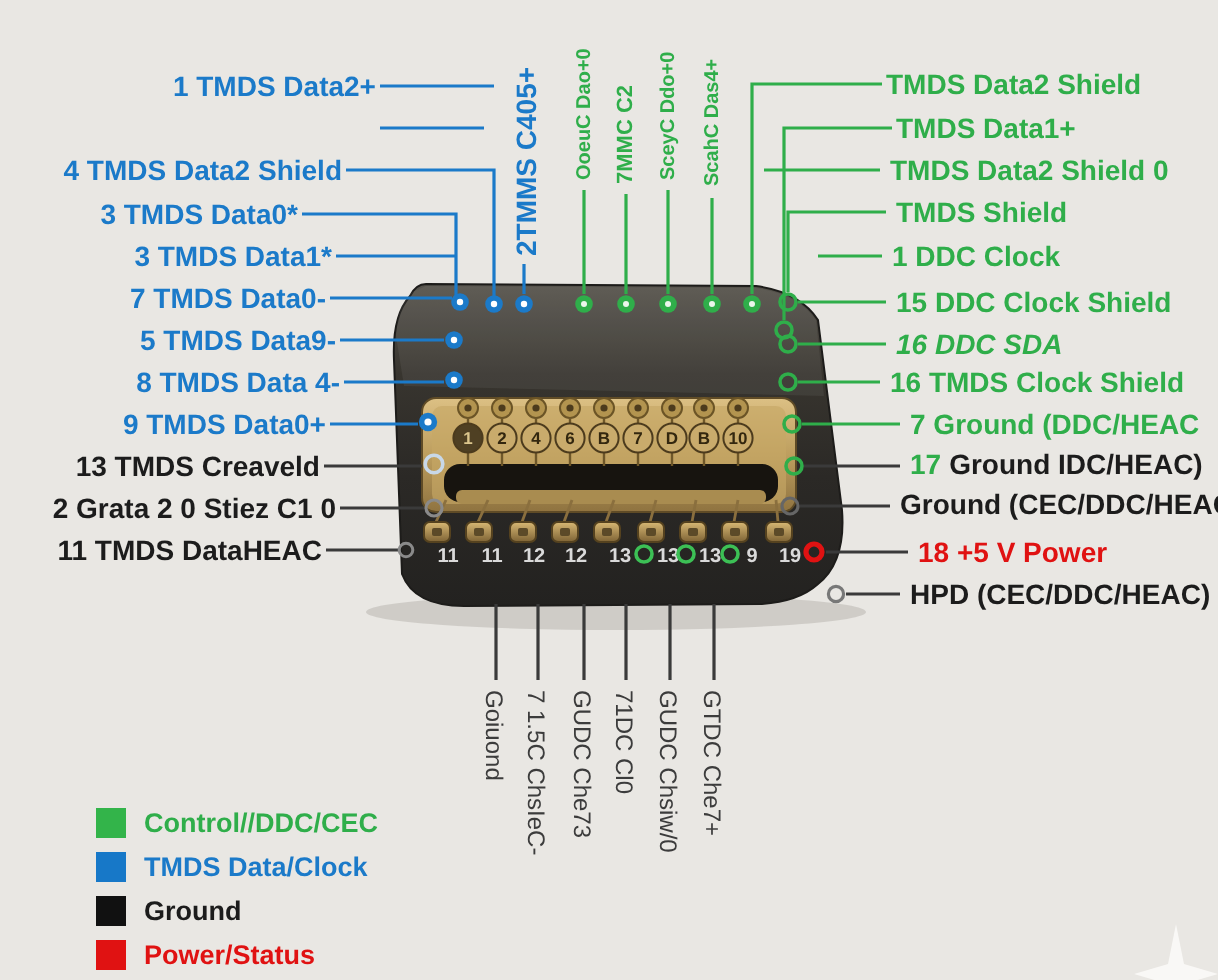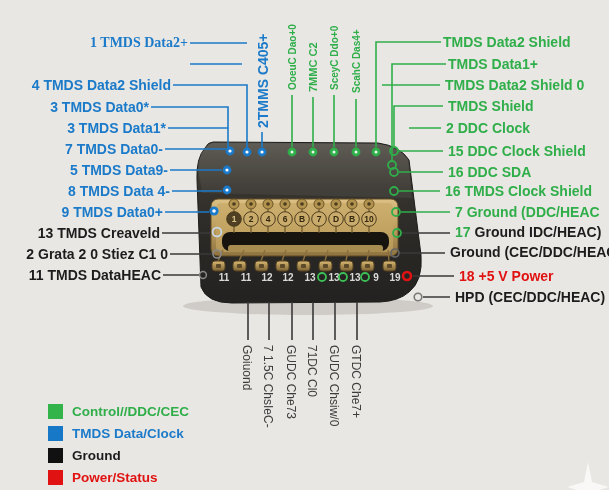--- a/index.html
+++ b/index.html
@@ -233,39 +233,39 @@
       <circle cx="203" cy="275" r="3.4" fill="none" stroke="#8a8a8a" stroke-width="1.5"></circle>
       <circle cx="395" cy="253" r="4" fill="none" stroke="#666666" stroke-width="1.6"></circle>
       <circle cx="418" cy="297" r="3.8" fill="none" stroke="#787878" stroke-width="1.6"></circle>
 
       <circle cx="407" cy="276" r="4" fill="none" stroke="#e01212" stroke-width="2.6"></circle>
     </g>
 
     <path d="M588,462 L592,482 L609,487 L592,492 L588,510 L584,492 L567,487 L584,482 Z" fill="#fbfaf7" opacity="0.9"></path>
   </svg>
 
-  <div class="lbl left blue" style="top:35px;right:421px;font-family:Liberation Serif, serif;"><span>1 TMDS Data2+</span></div>
+  <div class="lbl left blue" style="top:35px;right:421px;"><span>1 TMDS Data2+</span></div>
   <div class="lbl left blue" style="top:77px;right:438px;"><span>4 TMDS Data2 Shield</span></div>
   <div class="lbl left blue" style="top:99px;right:460px;"><span>3 TMDS Data0*</span></div>
   <div class="lbl left blue" style="top:120px;right:443px;margin-left:40px;"><span>3 TMDS Data1*</span></div>
   <div class="lbl left blue" style="top:141px;right:446px;margin-left:36px;"><span>7 TMDS Data0-</span></div>
   <div class="lbl left blue" style="top:162px;right:441px;"><span>5 TMDS Data9-</span></div>
   <div class="lbl left blue" style="top:183px;right:439px;"><span>8 TMDS Data 4-</span></div>
   <div class="lbl left blue" style="top:204px;right:446px;"><span>9 TMDS Data0+</span></div>
   <div class="lbl left black" style="top:225px;right:449px;"><span>13 TMDS Creaveld</span></div>
   <div class="lbl left black" style="top:246px;right:441px;"><span>2 Grata 2 0 Stiez C1 0</span></div>
   <div class="lbl left black" style="top:267px;right:448px;"><span>11 TMDS DataHEAC</span></div>
 
   <div class="lbl green" style="top:34px;left:443px;"><span class="rnum"></span><span>TMDS Data2 Shield</span></div>
   <div class="lbl green" style="top:56px;left:448px;"><span class="rnum"></span><span>TMDS Data1+</span></div>
   <div class="lbl green" style="top:77px;left:445px;"><span class="rnum"></span><span>TMDS Data2 Shield 0</span></div>
   <div class="lbl green" style="top:98px;left:448px;"><span class="rnum"></span><span>TMDS Shield</span></div>
-  <div class="lbl green" style="top:120px;left:446px;"><span class="rnum"></span><span>2 DDC Clock</span></div>
+  <div class="lbl green" style="top:120px;left:446px;"><span class="rnum"></span><span>1 DDC Clock</span></div>
   <div class="lbl green" style="top:143px;left:448px;"><span class="rnum"></span><span>15 DDC Clock Shield</span></div>
-  <div class="lbl green" style="top:164px;left:448px;"><span class="rnum"></span><span>16 DDC SDA</span></div>
+  <div class="lbl green" style="top:164px;left:448px;font-style:italic;"><span class="rnum"></span><span>16 DDC SDA</span></div>
   <div class="lbl green" style="top:183px;left:445px;"><span class="rnum"></span><span>16 TMDS Clock Shield</span></div>
   <div class="lbl green" style="top:204px;left:455px;"><span class="rnum"></span><span>7 Ground (DDC/HEAC</span></div>
   <div class="lbl black" style="top:224px;left:455px;"><span class="rnum green">17</span><span>Ground IDC/HEAC)</span></div>
   <div class="lbl black" style="top:244px;left:450px;"><span class="rnum"></span><span>Ground (CEC/DDC/HEAC)</span></div>
   <div class="lbl red" style="top:268px;left:459px;"><span class="rnum"></span><span>18 +5 V Power</span></div>
   <div class="lbl black" style="top:289px;left:455px;"><span class="rnum"></span><span>HPD (CEC/DDC/HEAC)</span></div>
 
   <div class="vert-top blue" style="left:255px;top:128px;font-size:14px;">2TMMS C405+</div>
   <div class="vert-top green" style="left:287px;top:90px;font-size:10px;">OoeuC Dao+0</div>
   <div class="vert-top green" style="left:307px;top:92px;font-size:11px;">7MMC C2</div>

